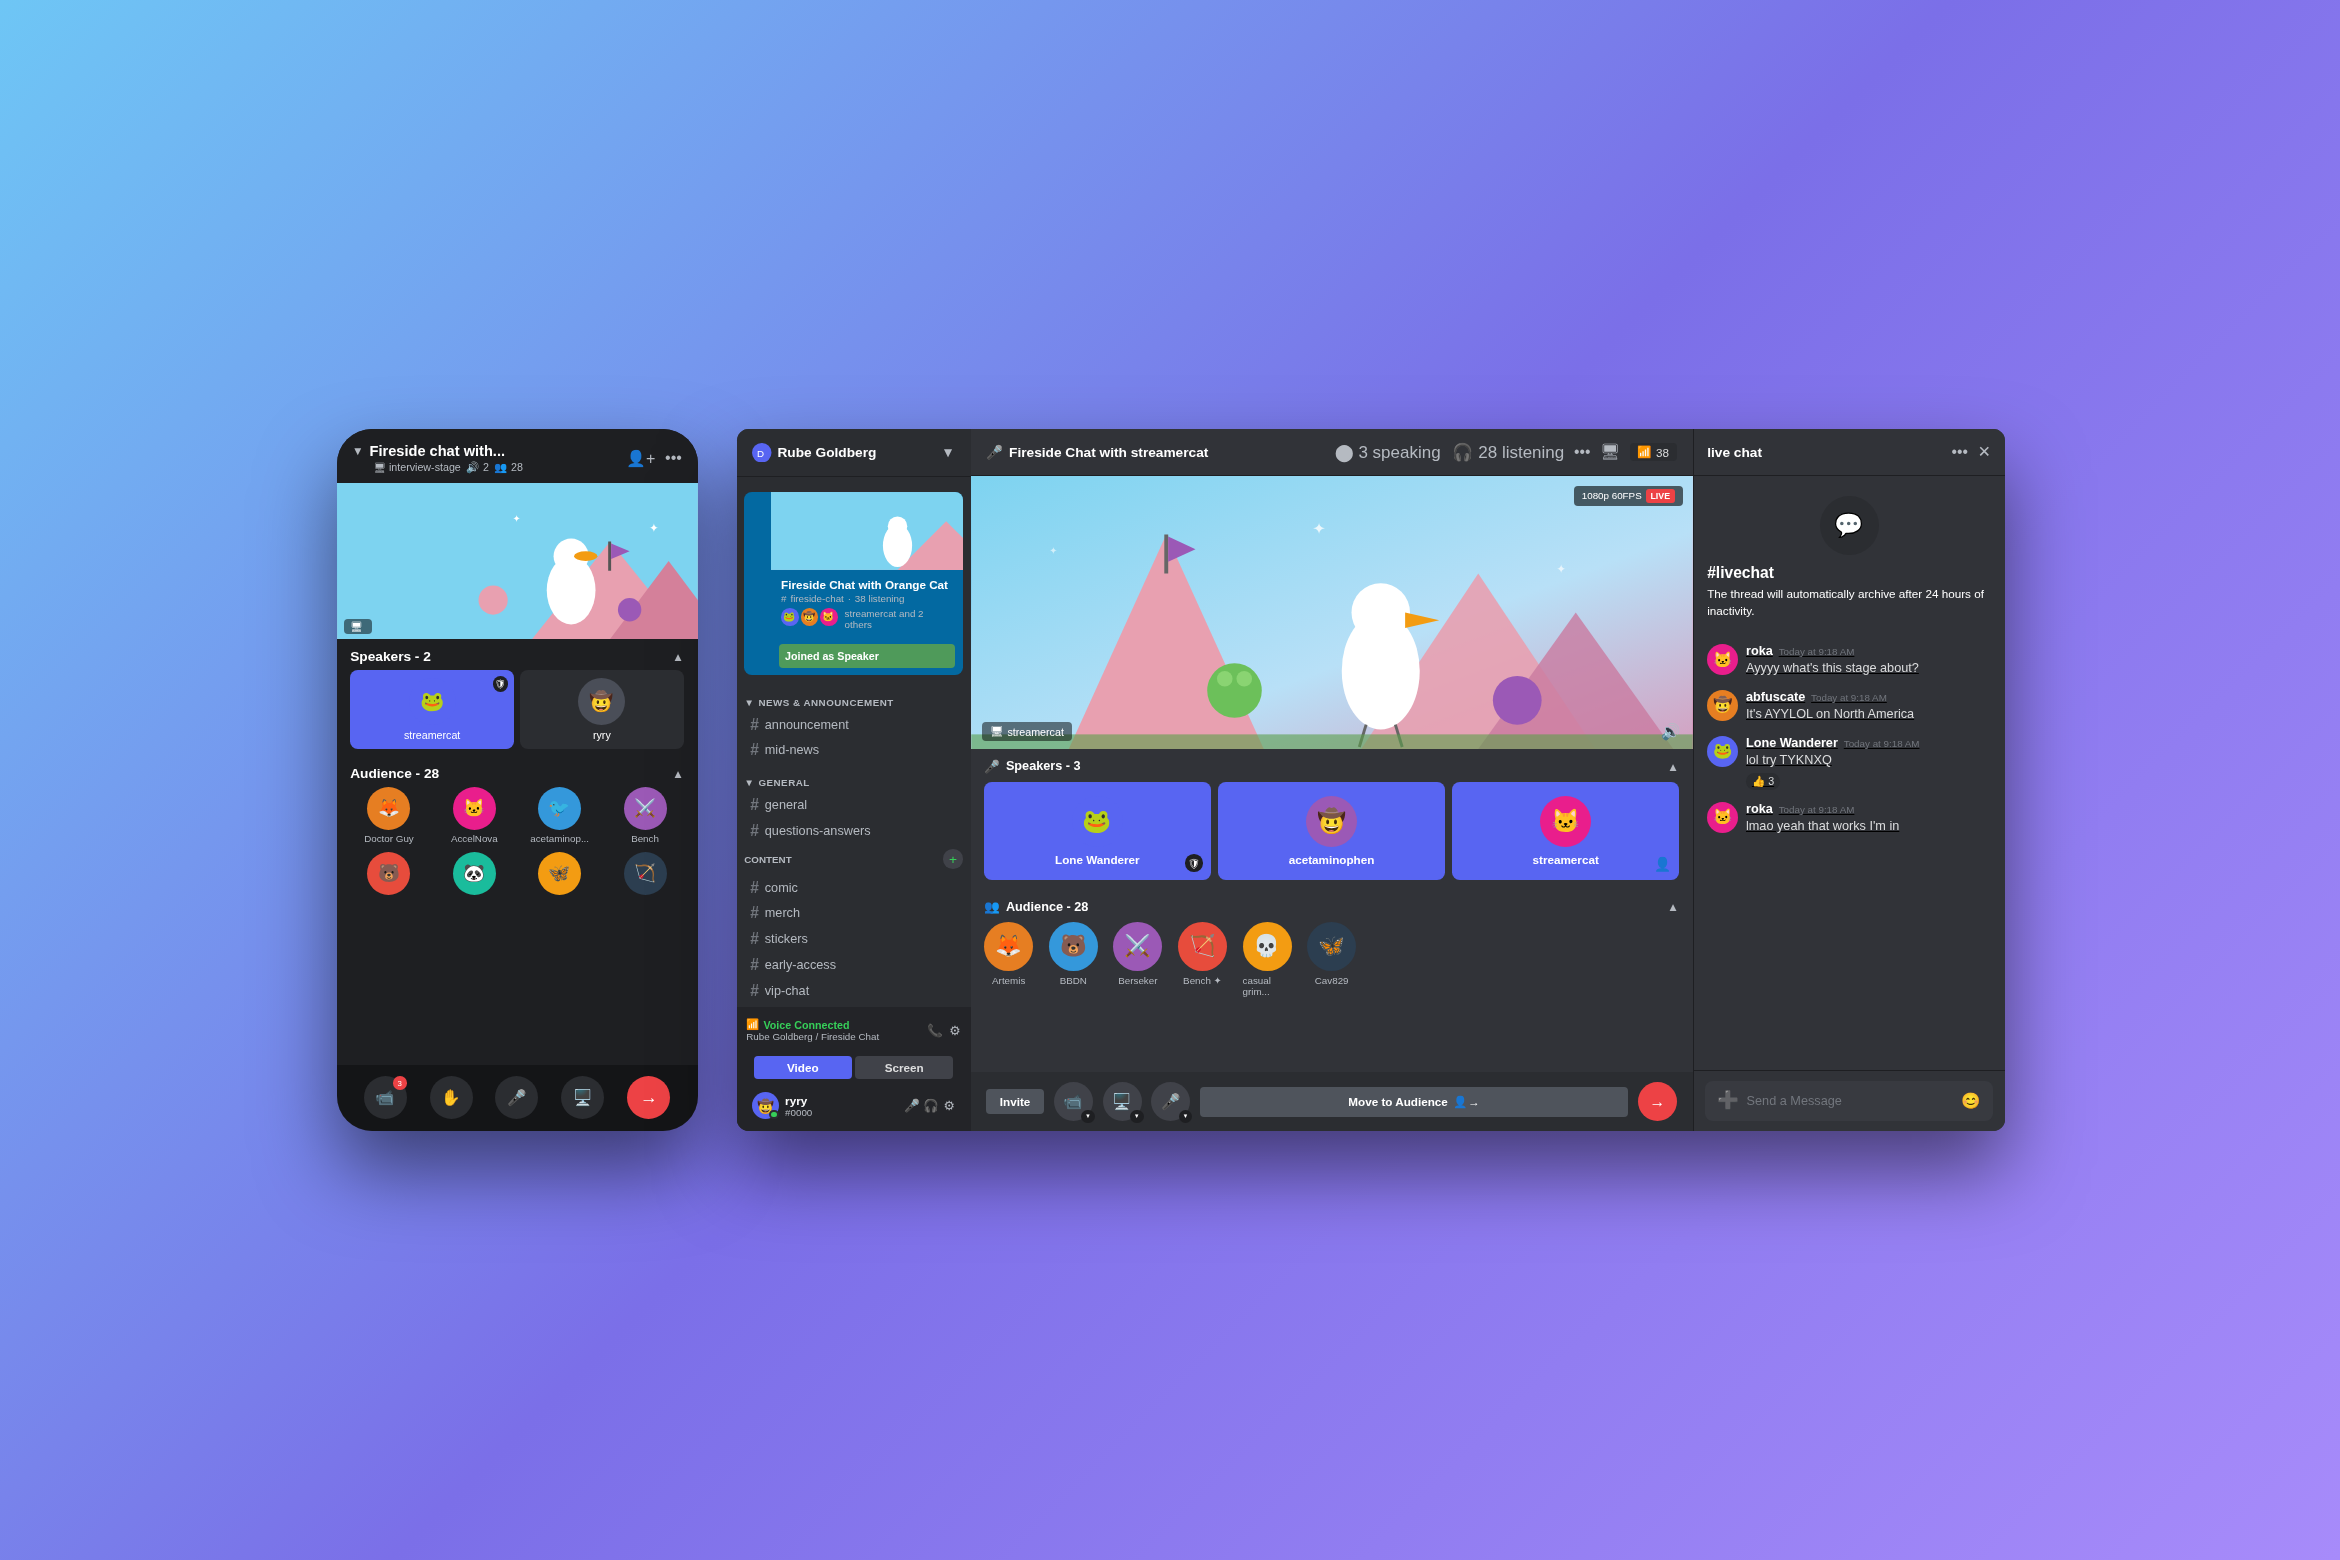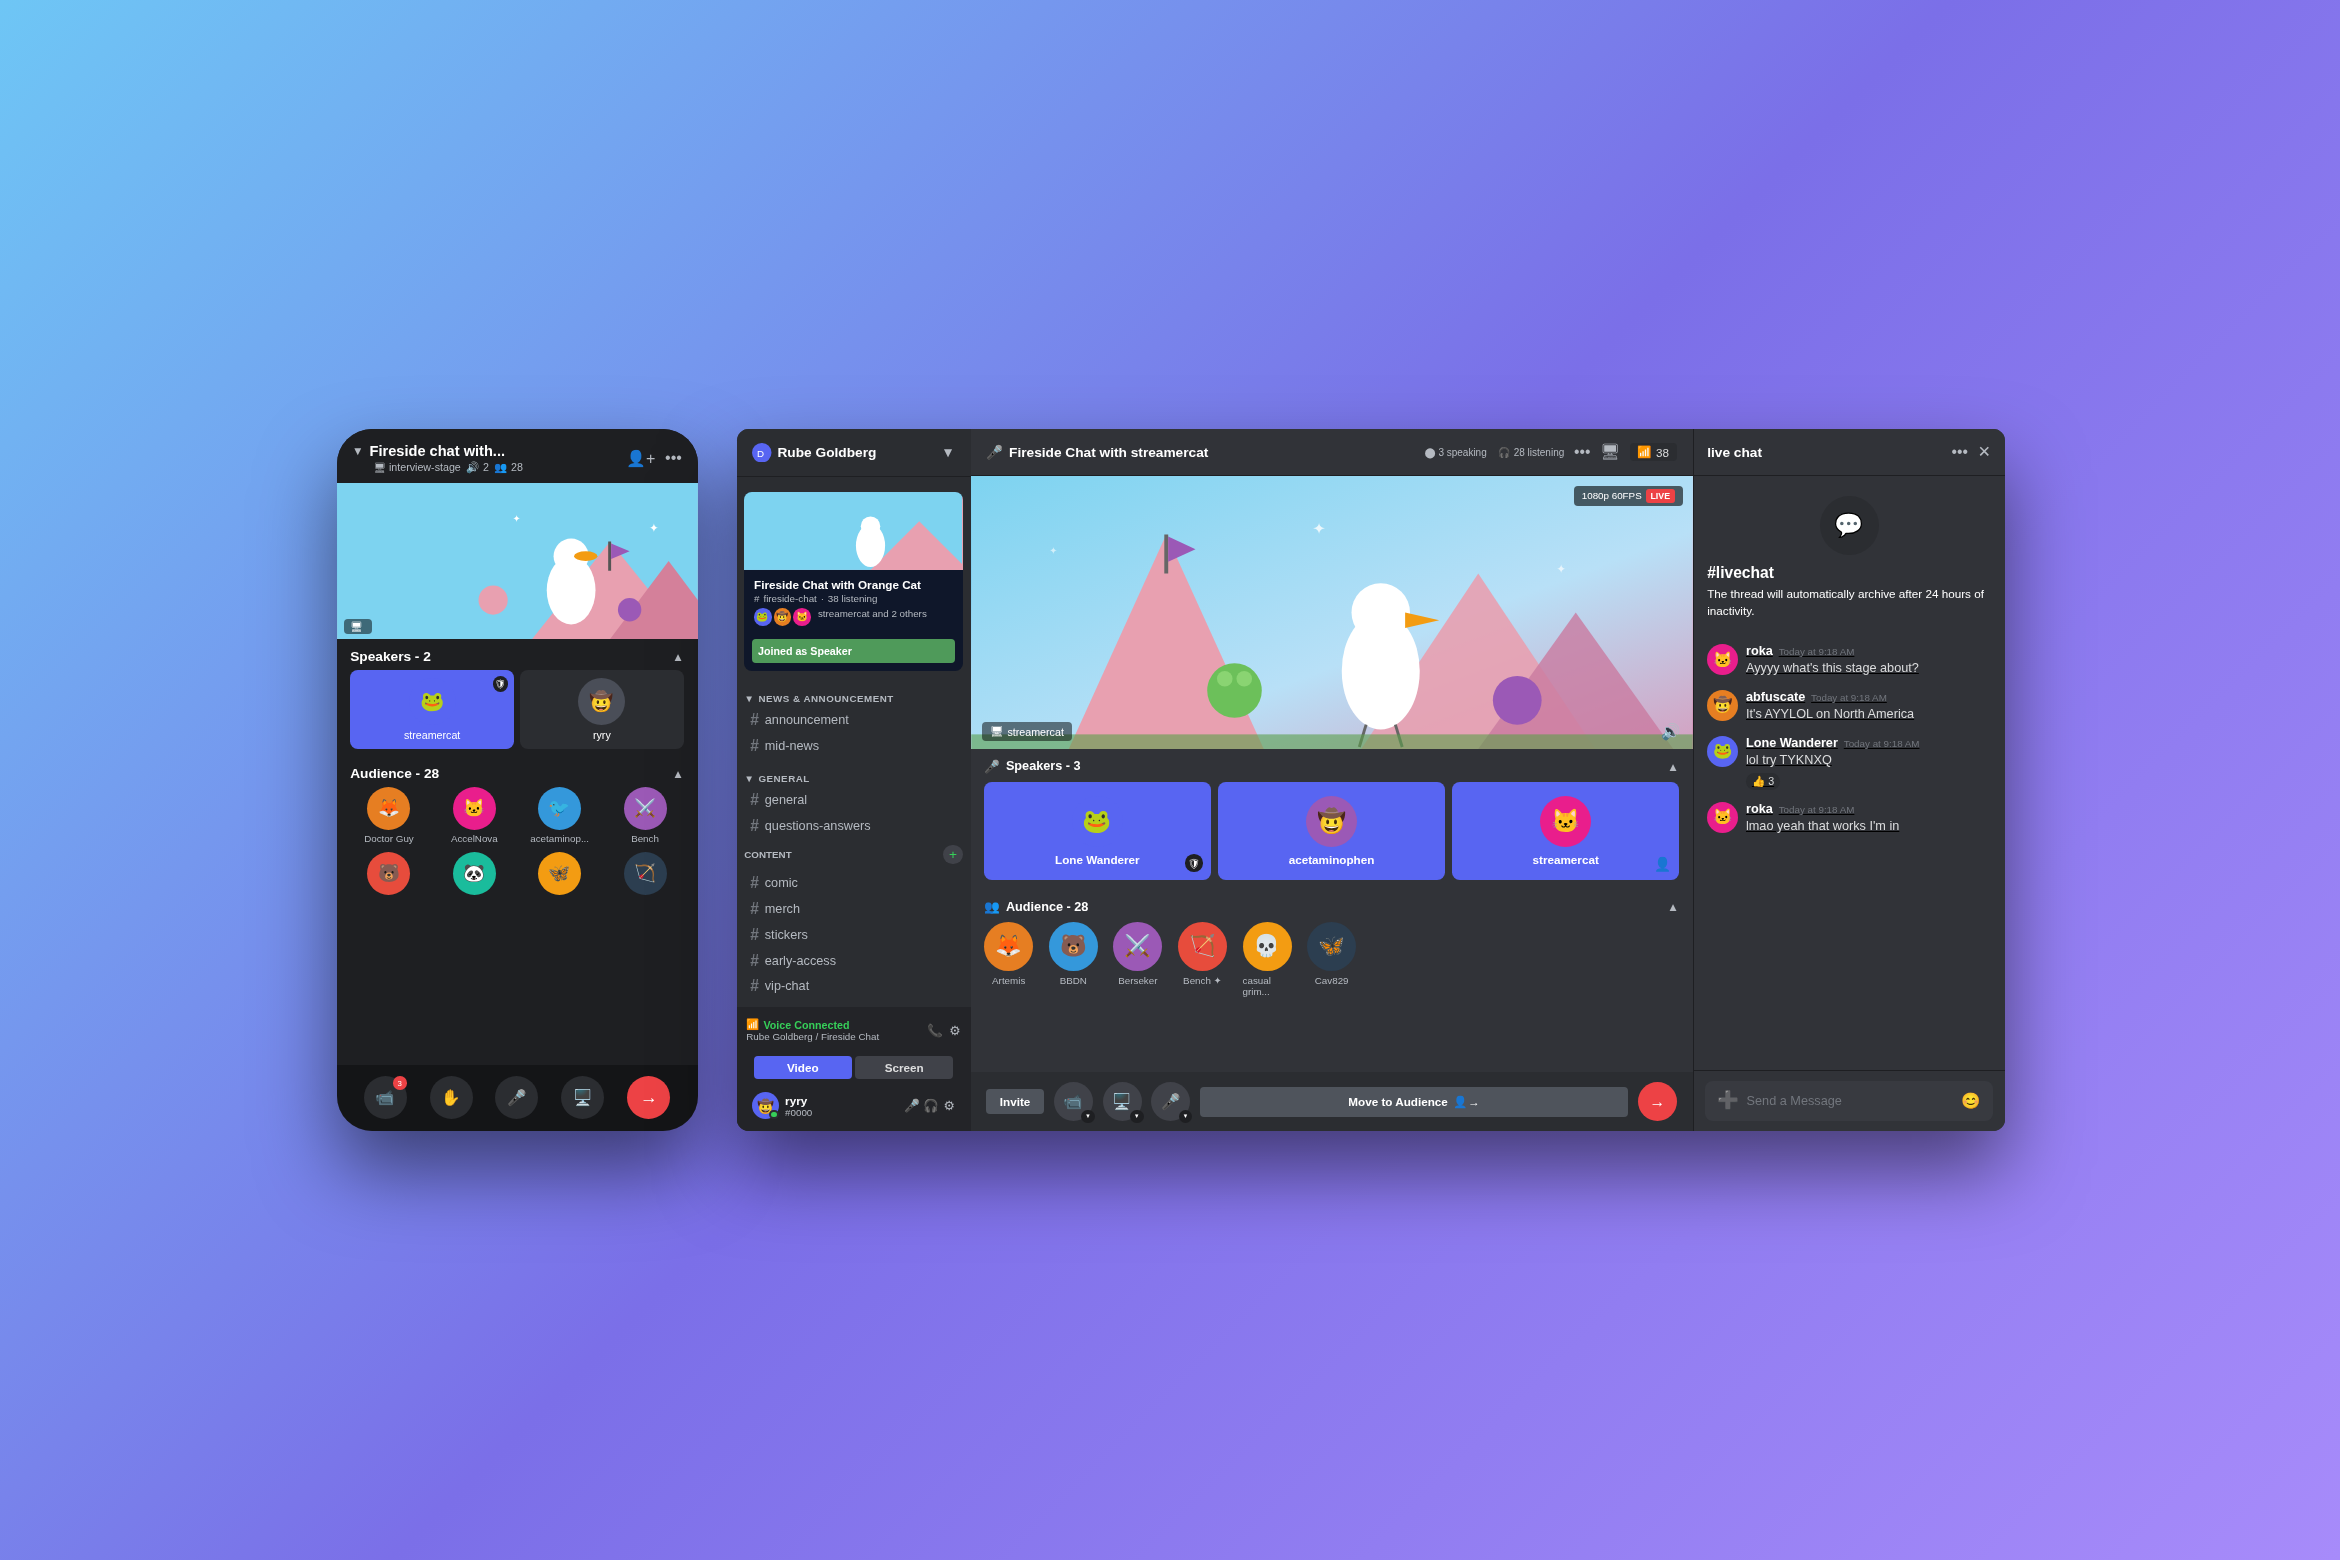--- a/index.html
+++ b/index.html
@@ -285,23 +285,24 @@
       overflow-y: auto;
       padding: 7.8px 0;
     }
 
     .sidebar-channels::-webkit-scrollbar { width: 3.9px; }
     .sidebar-channels::-webkit-scrollbar-track { background: transparent; }
     .sidebar-channels::-webkit-scrollbar-thumb { background: #1e1f22; border-radius: 2px; }
 
     .active-event-card {
       margin: 7.8px;
-      background: #0f172a;
+      background: #0369a1;
       border-radius: 7.8px;
       overflow: hidden;
+      padding-left: 27px;
     }
 
     .event-card-img {
       width: 100%;
       height: 78px;
       background: linear-gradient(160deg, #7dd3f0 0%, #5bb8e8 30%, #e8a0b0 60%);
       position: relative;
     }
 
     .event-card-body {
@@ -516,21 +517,21 @@
       font-size: 13.7px;
       font-weight: 700;
       display: flex;
       align-items: center;
       gap: 5.9px;
       flex: 1;
     }
 
     .header-meta {
       color: #b5bac1;
-      font-size: 10px;
+      font-size: 17px;
       display: flex;
       align-items: center;
       gap: 11.7px;
     }
 
     .header-actions {
       display: flex;
       align-items: center;
       gap: 9.8px;
       color: #b5bac1;

